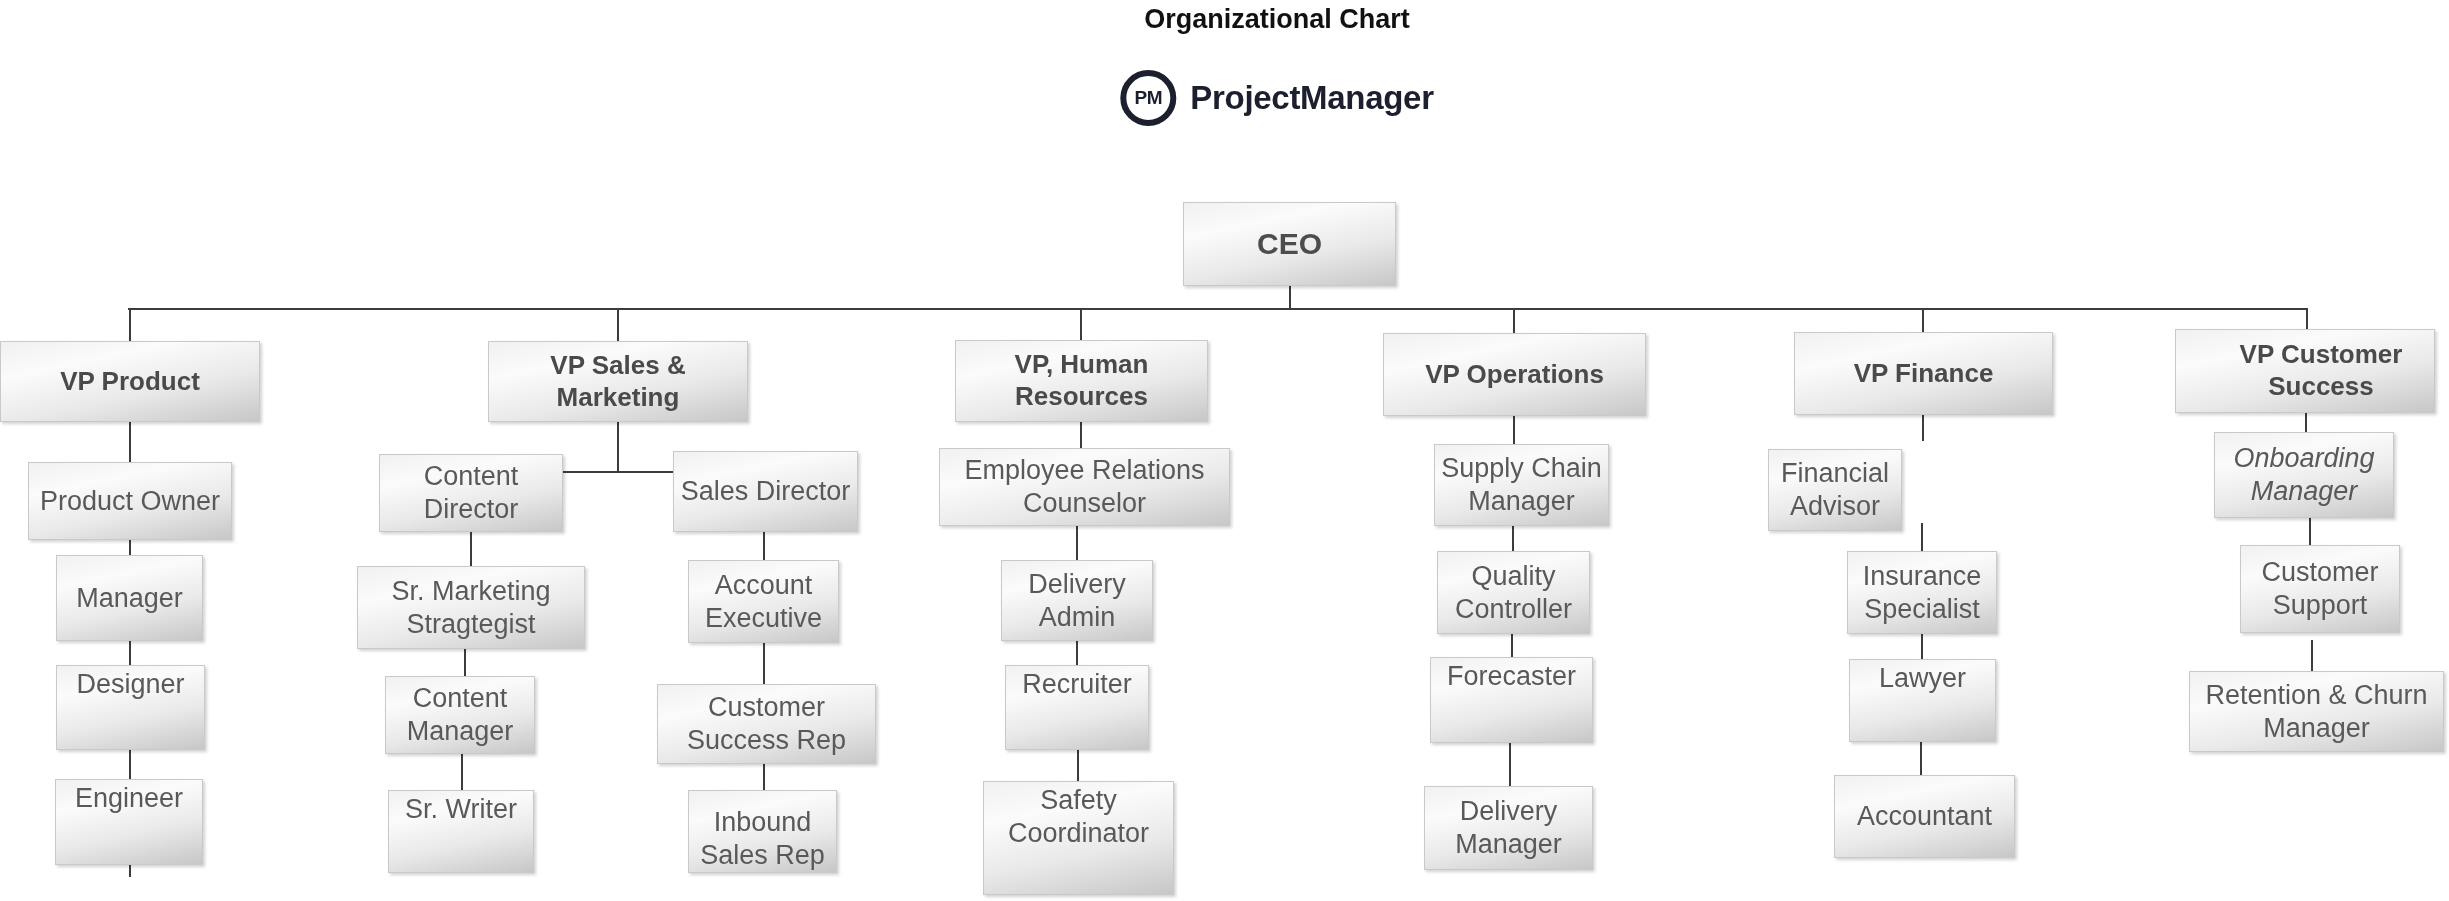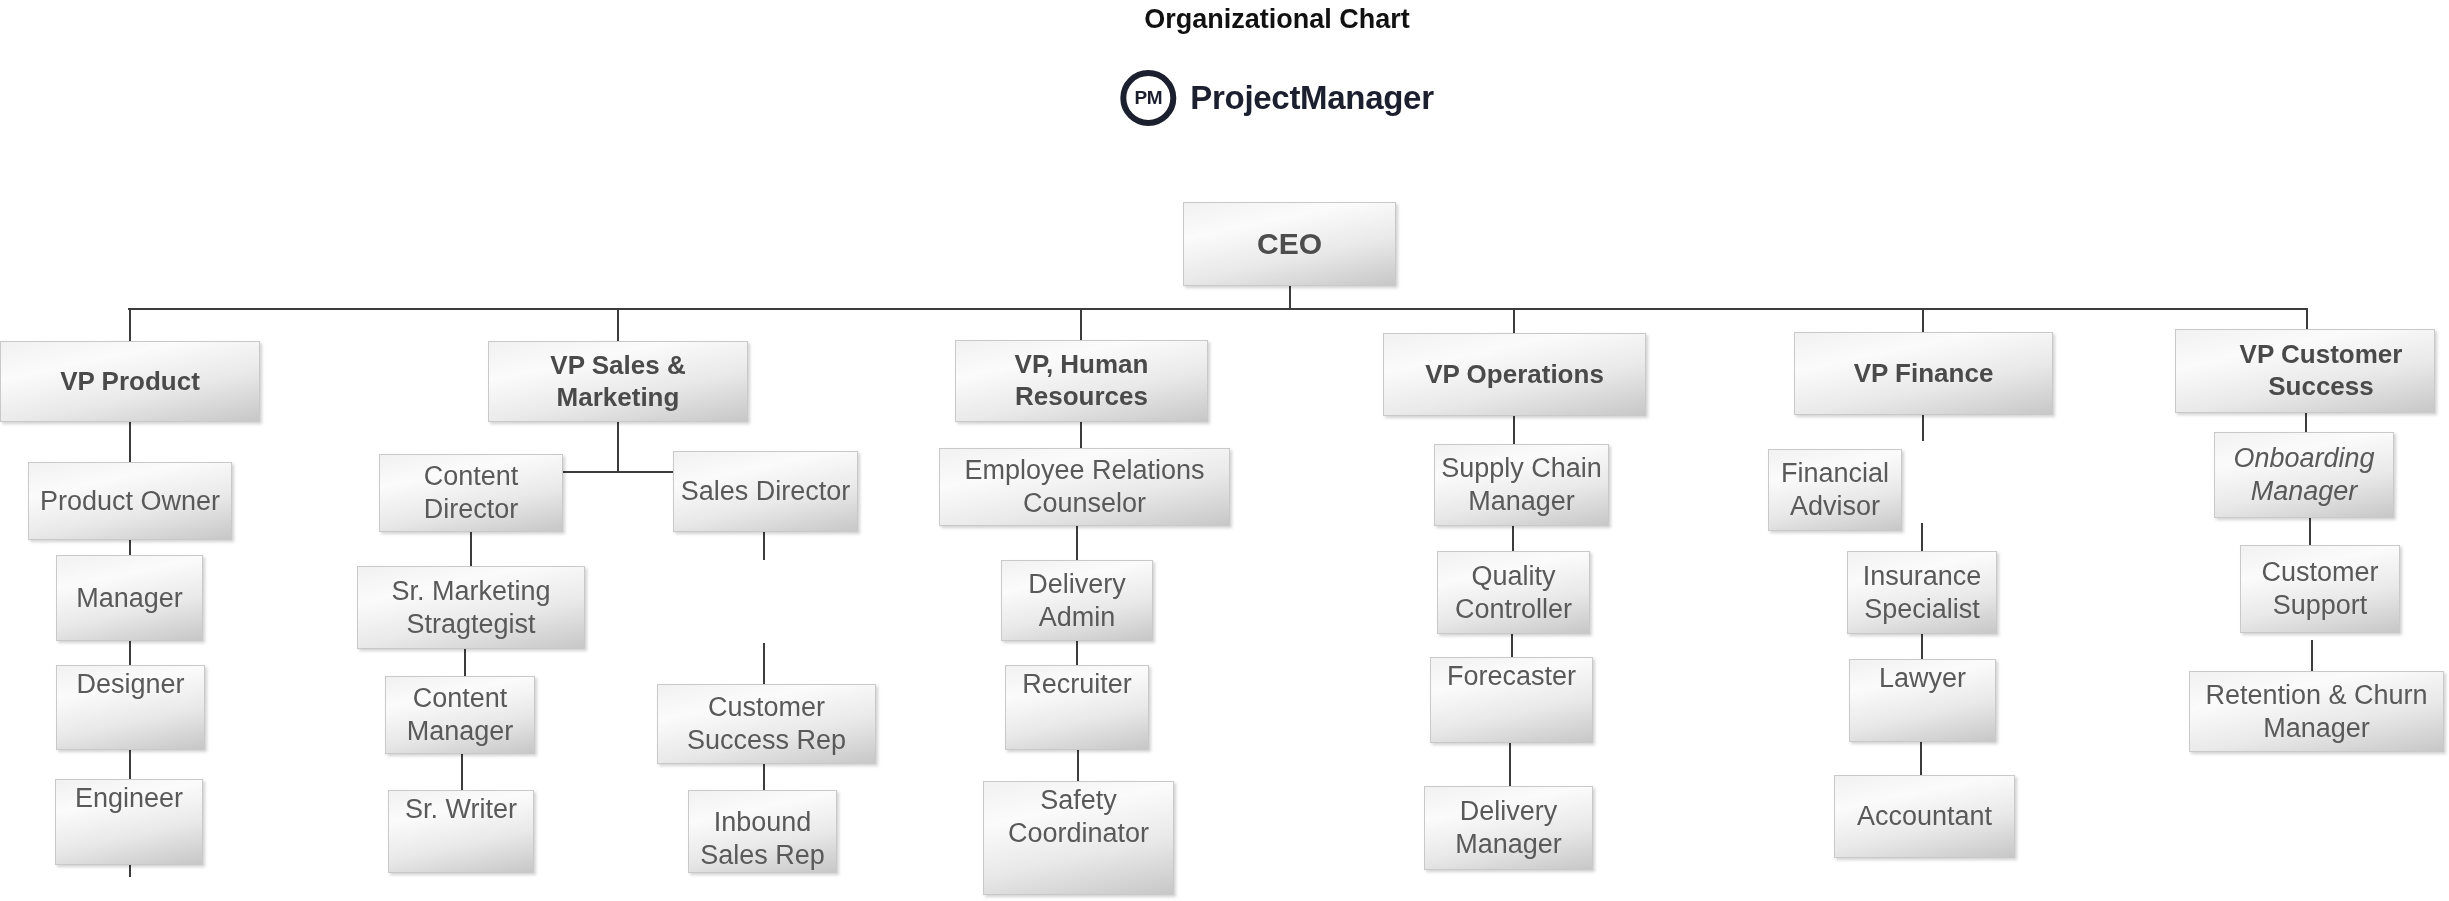--- a/index.html
+++ b/index.html
@@ -174,20 +174,24 @@
       <span class="node-label">Sr. Marketing
 Stragtegist</span>
     </div>
     <div class="node" style="left: 385px; top: 676px; width: 150px; height: 78px;">
       <span class="node-label">Content
 Manager</span>
     </div>
     <div class="node vtop" style="left: 388px; top: 790px; width: 146px; height: 83px;">
       <span class="node-label">Sr. Writer</span>
     </div>
+    <div class="node" style="left: 688px; top: 560px; width: 151px; height: 83px;">
+      <span class="node-label">Account
+Executive</span>
+    </div>
     <div class="node" style="left: 657px; top: 684px; width: 219px; height: 80px;">
       <span class="node-label">Customer
 Success Rep</span>
     </div>
     <div class="node" style="left: 688px; top: 790px; width: 149px; height: 83px; align-items: flex-end;">
       <span class="node-label">Inbound
 Sales Rep</span>
     </div>
     <div class="node vp" style="left: 955px; top: 340px; width: 253px; height: 82px;">
       <span class="node-label">VP, Human

